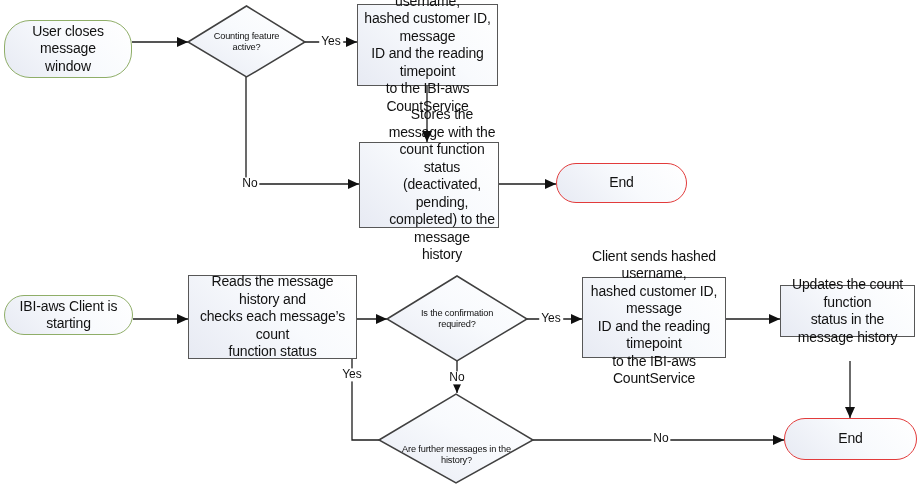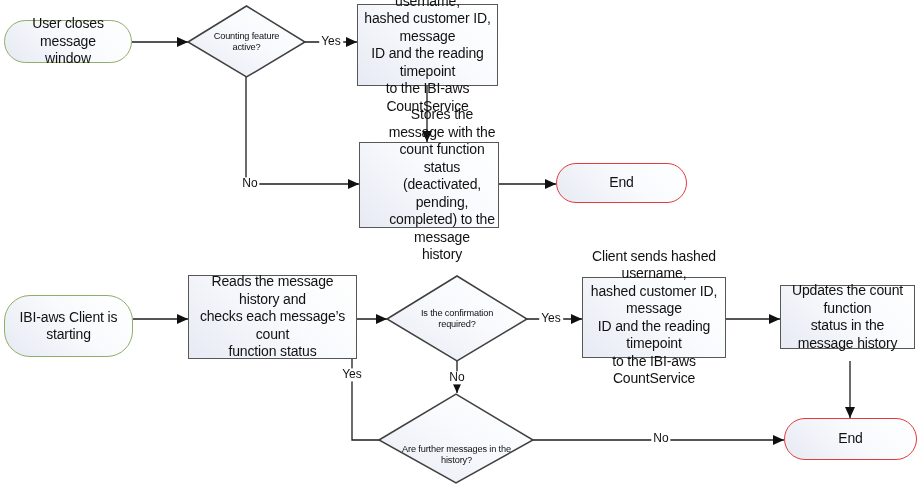--- a/index.html
+++ b/index.html
@@ -27,31 +27,31 @@
     text-align:center; font-size:9.2px; line-height:1.25; letter-spacing:-0.15px;
     color:#111111; white-space:pre-line; background:transparent;
   }
   .elabel {
     position:absolute; transform:translate(-50%,-50%);
     font-size:12px; line-height:1.1; color:#111111;
     background:#ffffff; padding:0 2px;
   }
 
   
-  #start1 { left:4px;   top:20px;  width:128px; height:43px; }
+  #start1 { left:4px;   top:20px;  width:128px; height:58px; }
   #box1   { left:357px; top:4px;   width:141px; height:82px; }
   #box2   { left:359px; top:142px; width:140px; height:86px;padding-left:28px; }
   #end1   { left:556px; top:163px; width:131px; height:40px; }
   #d1text { left:191px; top:25px;  width:111px; height:34px; }
 
   
-  #start2 { left:4px;   top:295px; width:129px; height:62px; }
+  #start2 { left:4px;   top:295px; width:129px; height:40px; }
   #boxR   { left:188px; top:275px; width:169px; height:84px; }
   #box3   { left:582px; top:277px; width:144px; height:81px; }
-  #box4   { left:780px; top:285px; width:135px; height:64px; }
+  #box4   { left:780px; top:285px; width:135px; height:52px; }
   #end2   { left:784px; top:418px; width:133px; height:42px; }
   #d2text { left:399px; top:301px; width:116px; height:36px; }
   #d3text { left:381px; top:437px; width:151px; height:36px; }
 
   #lbl-yes-top   { left:331px; top:42px;  }
   #lbl-no-top    { left:250px; top:184px; }
   #lbl-yes-conf  { left:551px; top:319px; }
   #lbl-no-conf   { left:457px; top:378px; }
   #lbl-yes-furth { left:352px; top:375px; }
   #lbl-no-furth  { left:661px; top:439px; }

